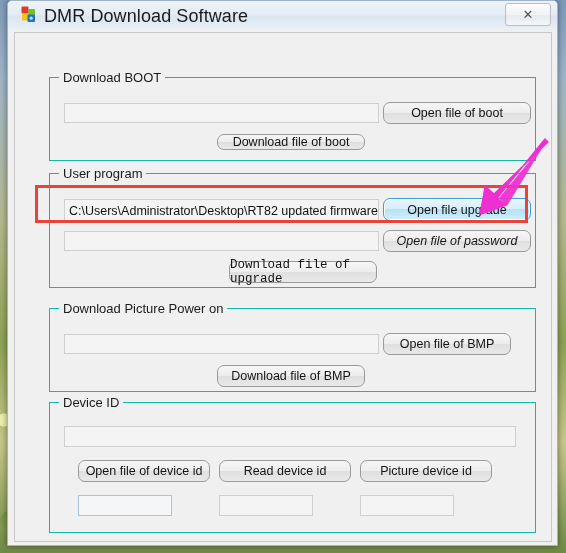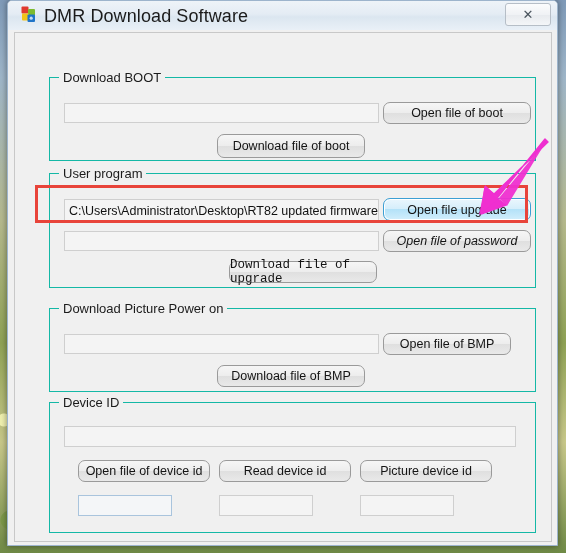--- a/index.html
+++ b/index.html
@@ -182,21 +182,21 @@
 
     <div id="client">
 
       <div class="groupbox" style="left:34px; top:44px; width:487px; height:84px;">
         <span class="group-label">Download BOOT</span>
 
         <div class="textbox" style="left:14px; top:25px; width:315px; height:20px;"></div>
 
         <div class="btn" style="left:333px; top:24px; width:148px; height:22px;">Open file of boot</div>
 
-        <div class="btn" style="left:167px; top:56px; width:148px; height:24px;">Download file of boot</div>
+        <div class="btn" style="left:167px; top:56px; width:148px; height:16px;">Download file of boot</div>
       </div>
 
       <div class="groupbox" style="left:34px; top:140px; width:487px; height:115px;">
         <span class="group-label">User program</span>
 
         <div class="textbox" style="left:14px; top:25px; width:315px; height:22px; line-height:22px;">C:\Users\Administrator\Desktop\RT82 updated firmware-18010</div>
 
         <div class="btn hover" style="left:333px; top:24px; width:148px; height:23px;">Open file upgrade</div>
 
         <div class="textbox" style="left:14px; top:57px; width:315px; height:20px;"></div>

